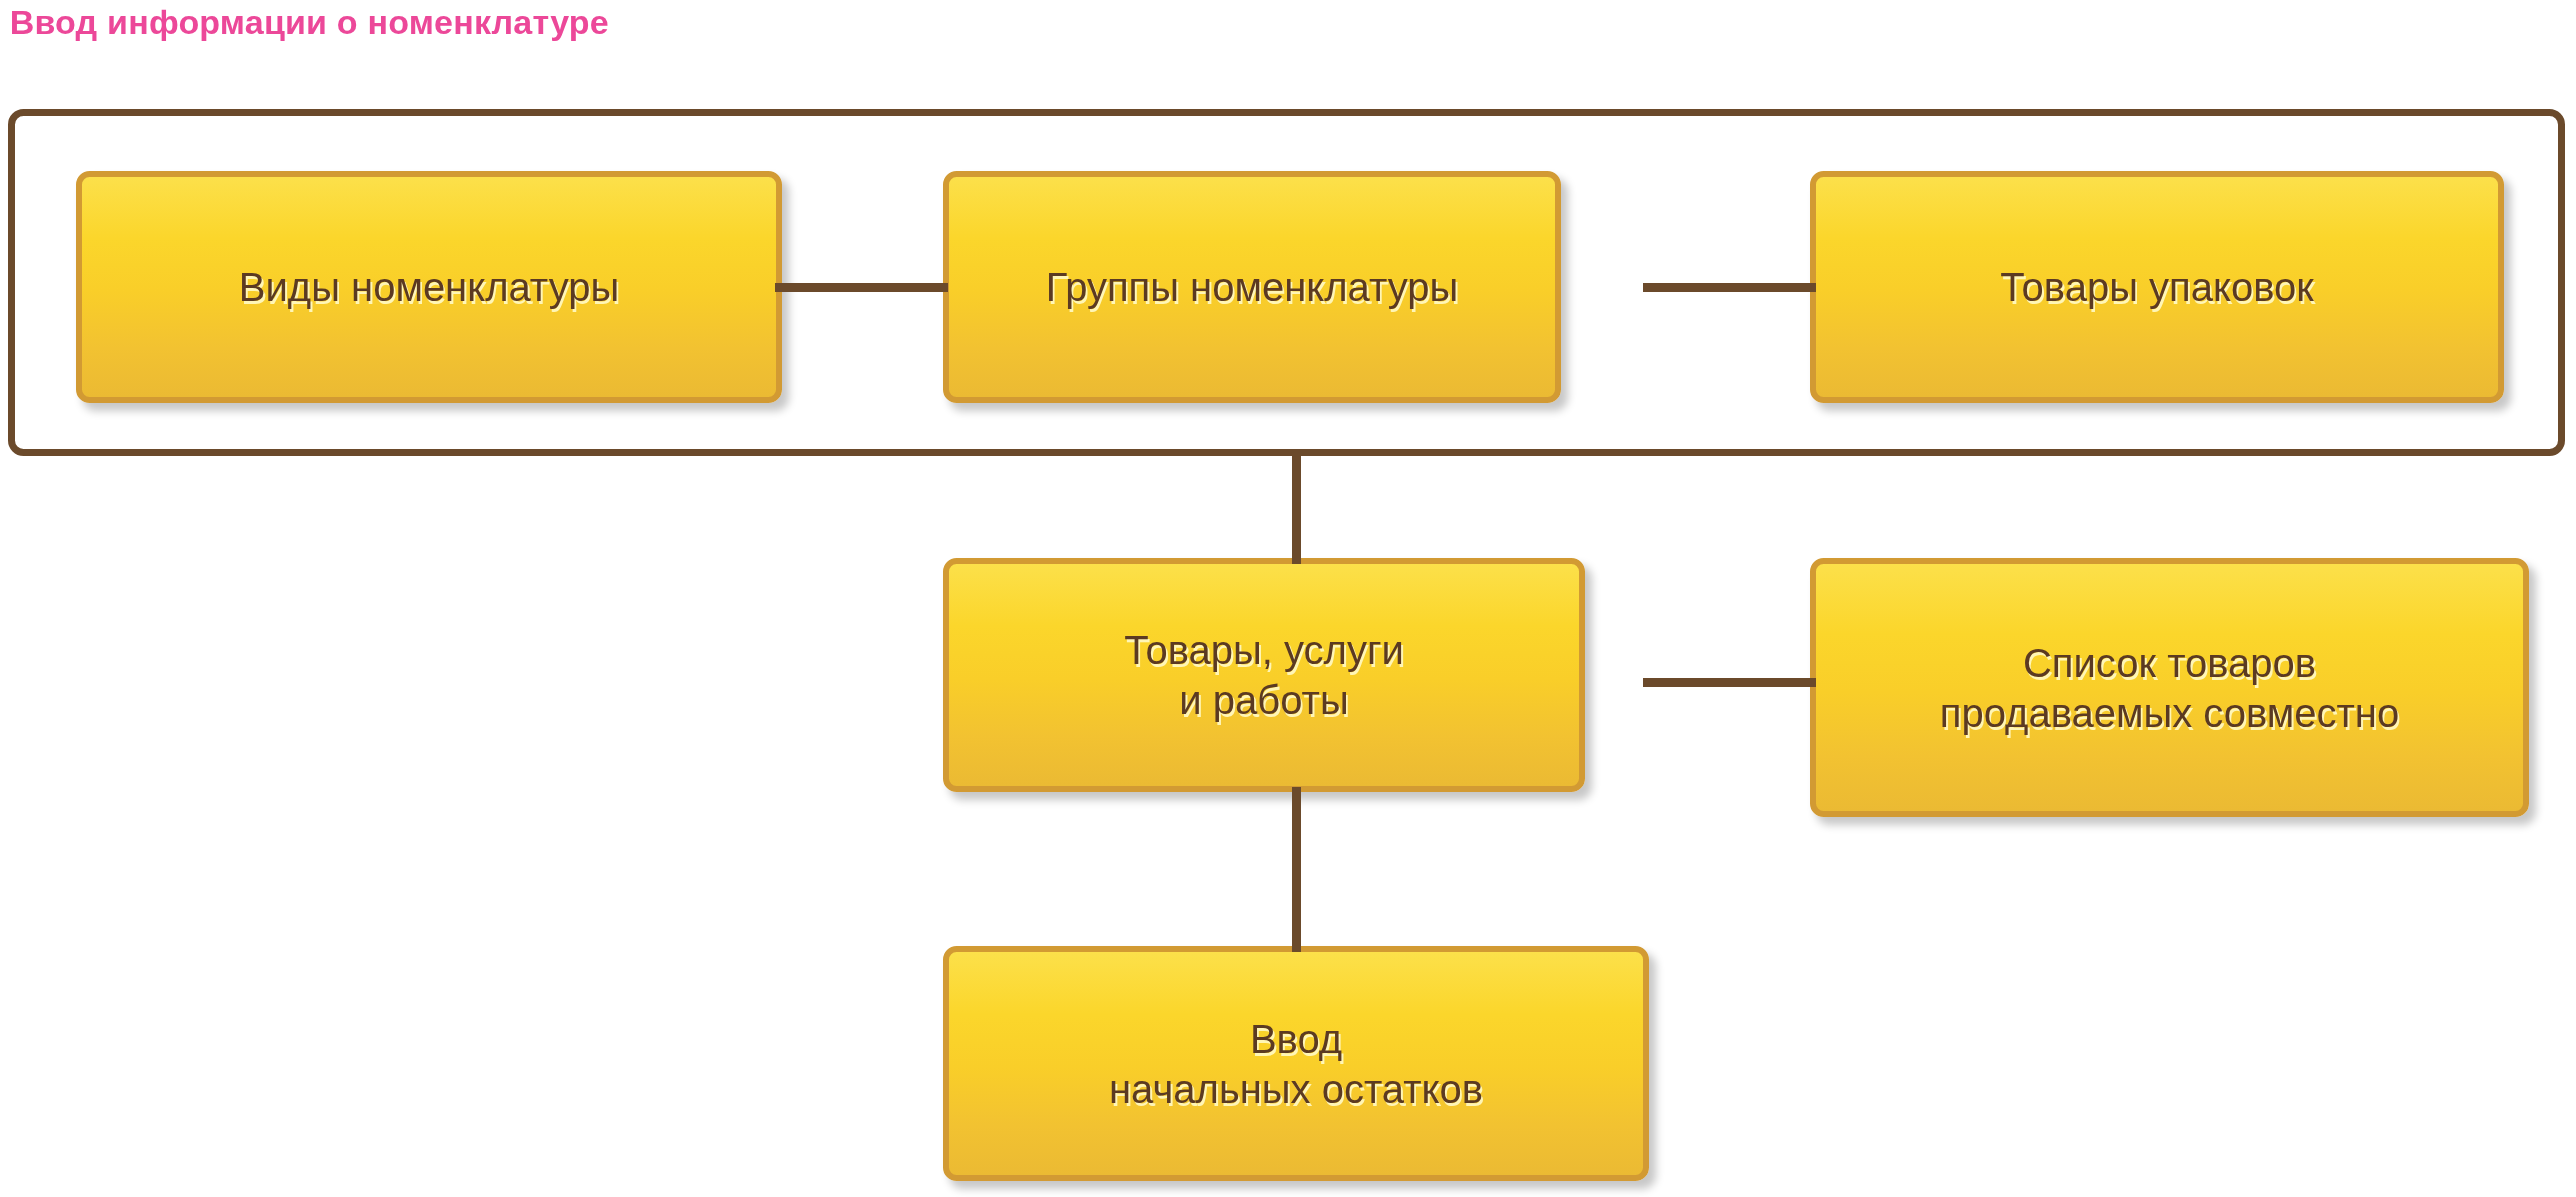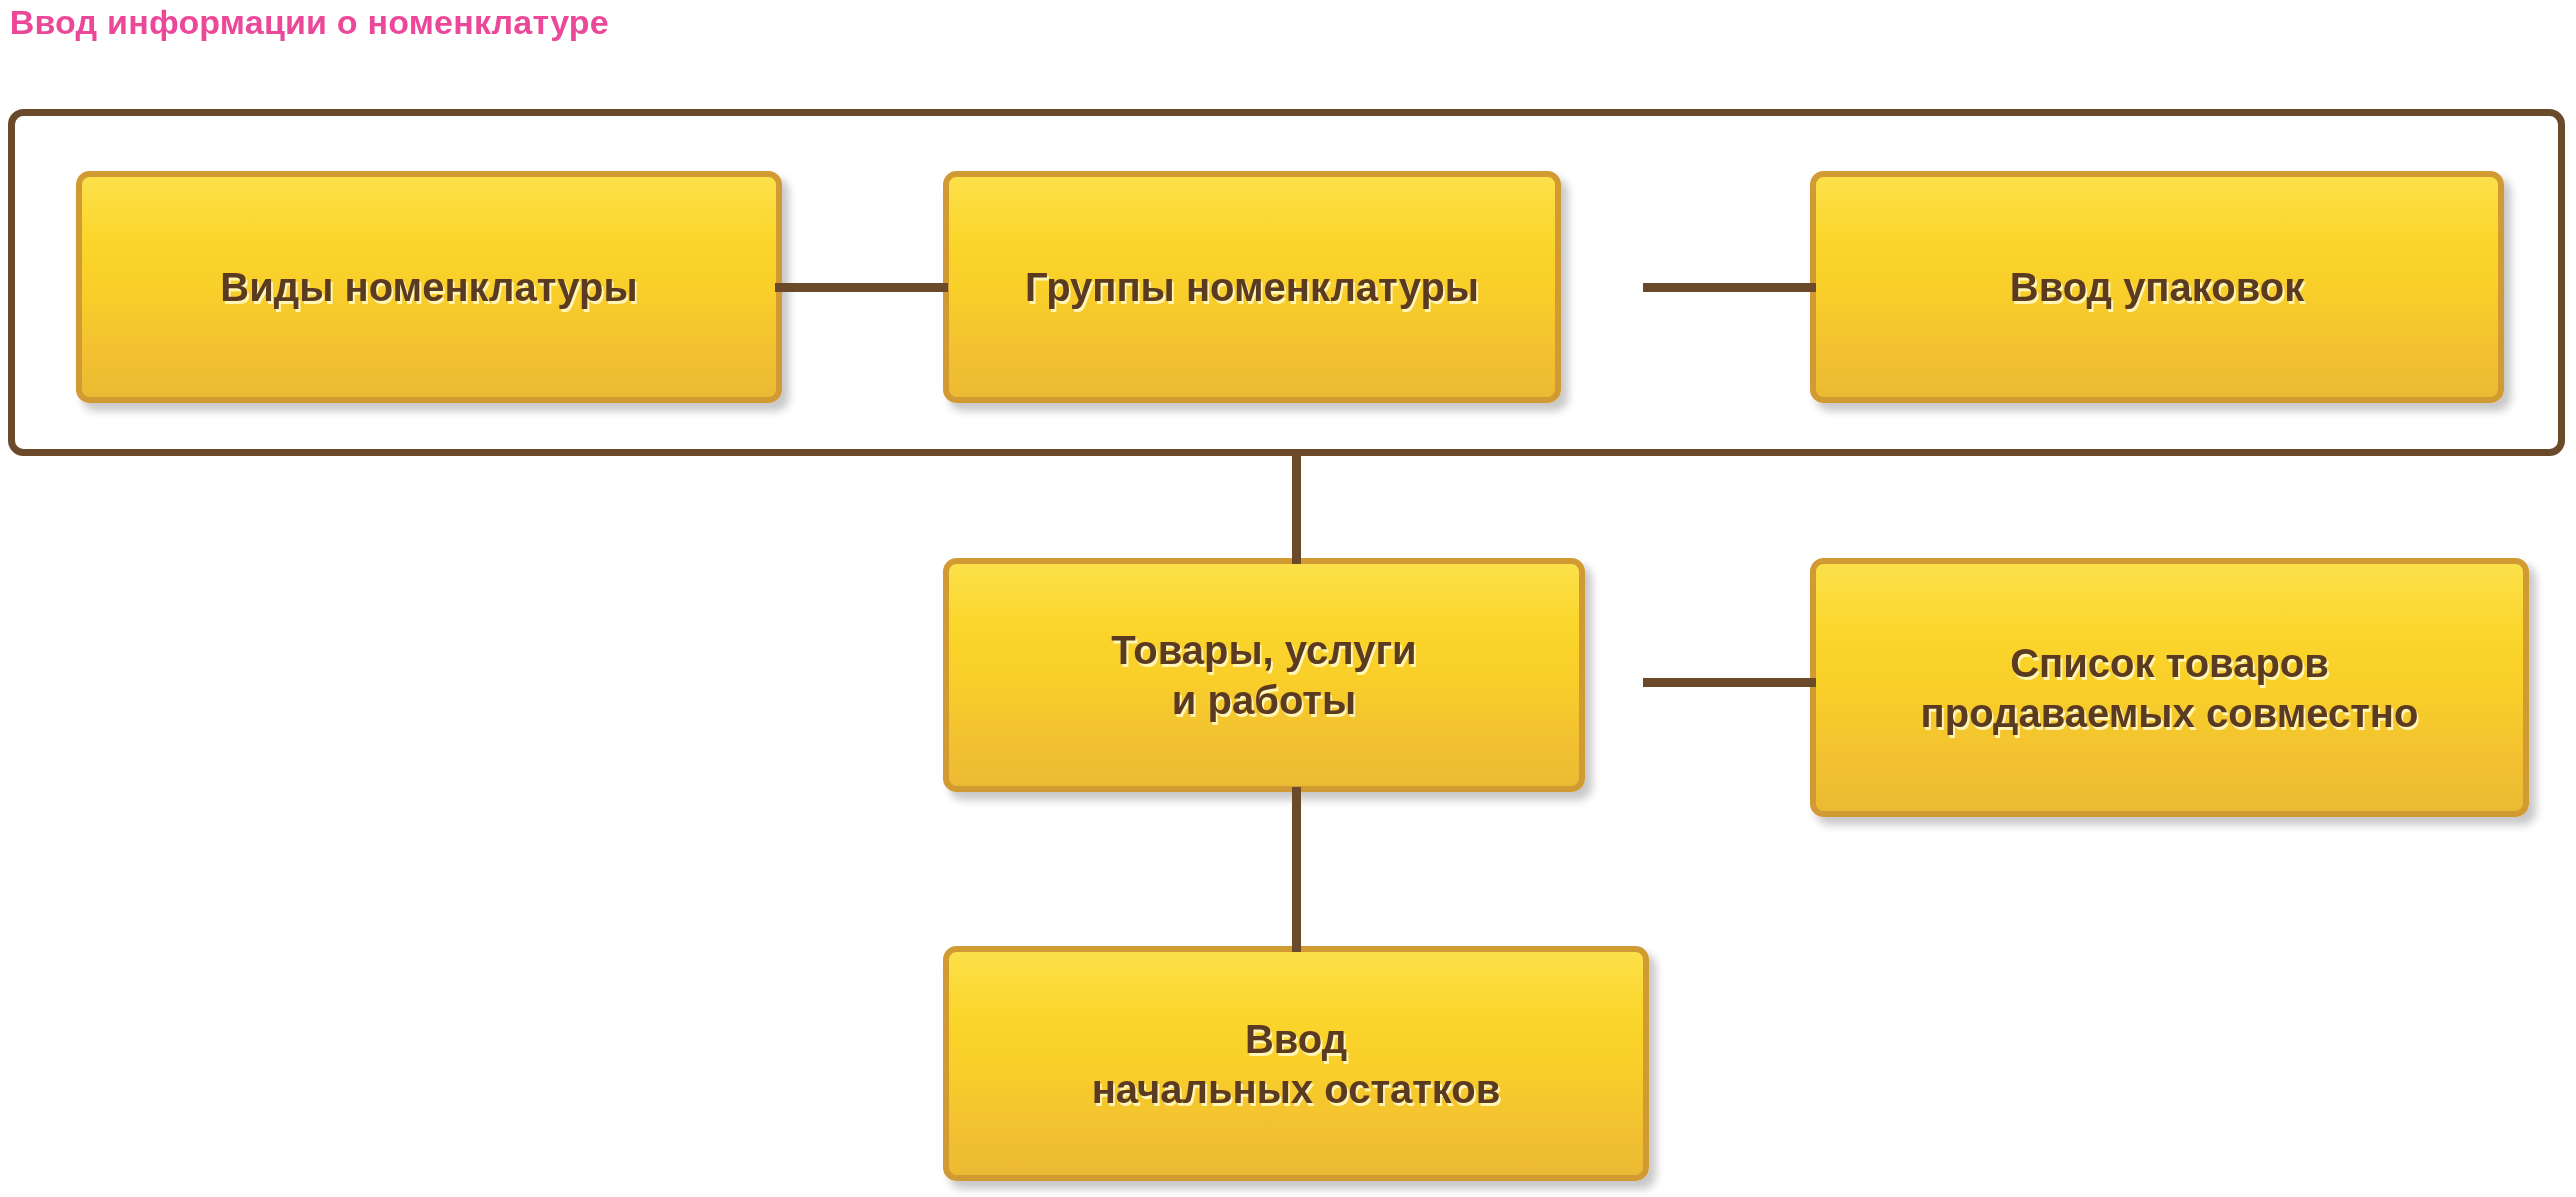--- a/index.html
+++ b/index.html
@@ -57,21 +57,20 @@
                 #FCE04A 0%,
                 #FBD62B 28%,
                 #F9CE29 52%,
                 #F2C231 78%,
                 #EBBA33 100%);
     box-shadow: 6.8px 7.8px 8.7px rgba(0,0,0,0.22);
     display: flex;
     align-items: center;
     justify-content: center;
     text-align: center;
-    font-weight: bold;
   }
 
   .node-label {
     font-size: 40px;
     line-height: 50px;
     color: #5B3A22;
     text-shadow: 1.9px 2.9px 0 rgba(255, 248, 190, 0.95);
     white-space: pre-line;
     padding: 0 9.7px;
   }
@@ -109,21 +108,21 @@
 
   <div class="node" id="node-vidy">
     <span class="node-label">Виды номенклатуры</span>
   </div>
 
   <div class="node" id="node-gruppy">
     <span class="node-label">Группы номенклатуры</span>
   </div>
 
   <div class="node" id="node-nabor">
-    <span class="node-label">Ввод упаковок</span>
+    <span class="node-label">Товары упаковок</span>
   </div>
 
   <div class="node" id="node-tovary">
     <span class="node-label">Товары, услуги
 и работы</span>
   </div>
 
   <div class="node" id="node-spisok">
     <span class="node-label">Список товаров
 продаваемых совместно</span>

